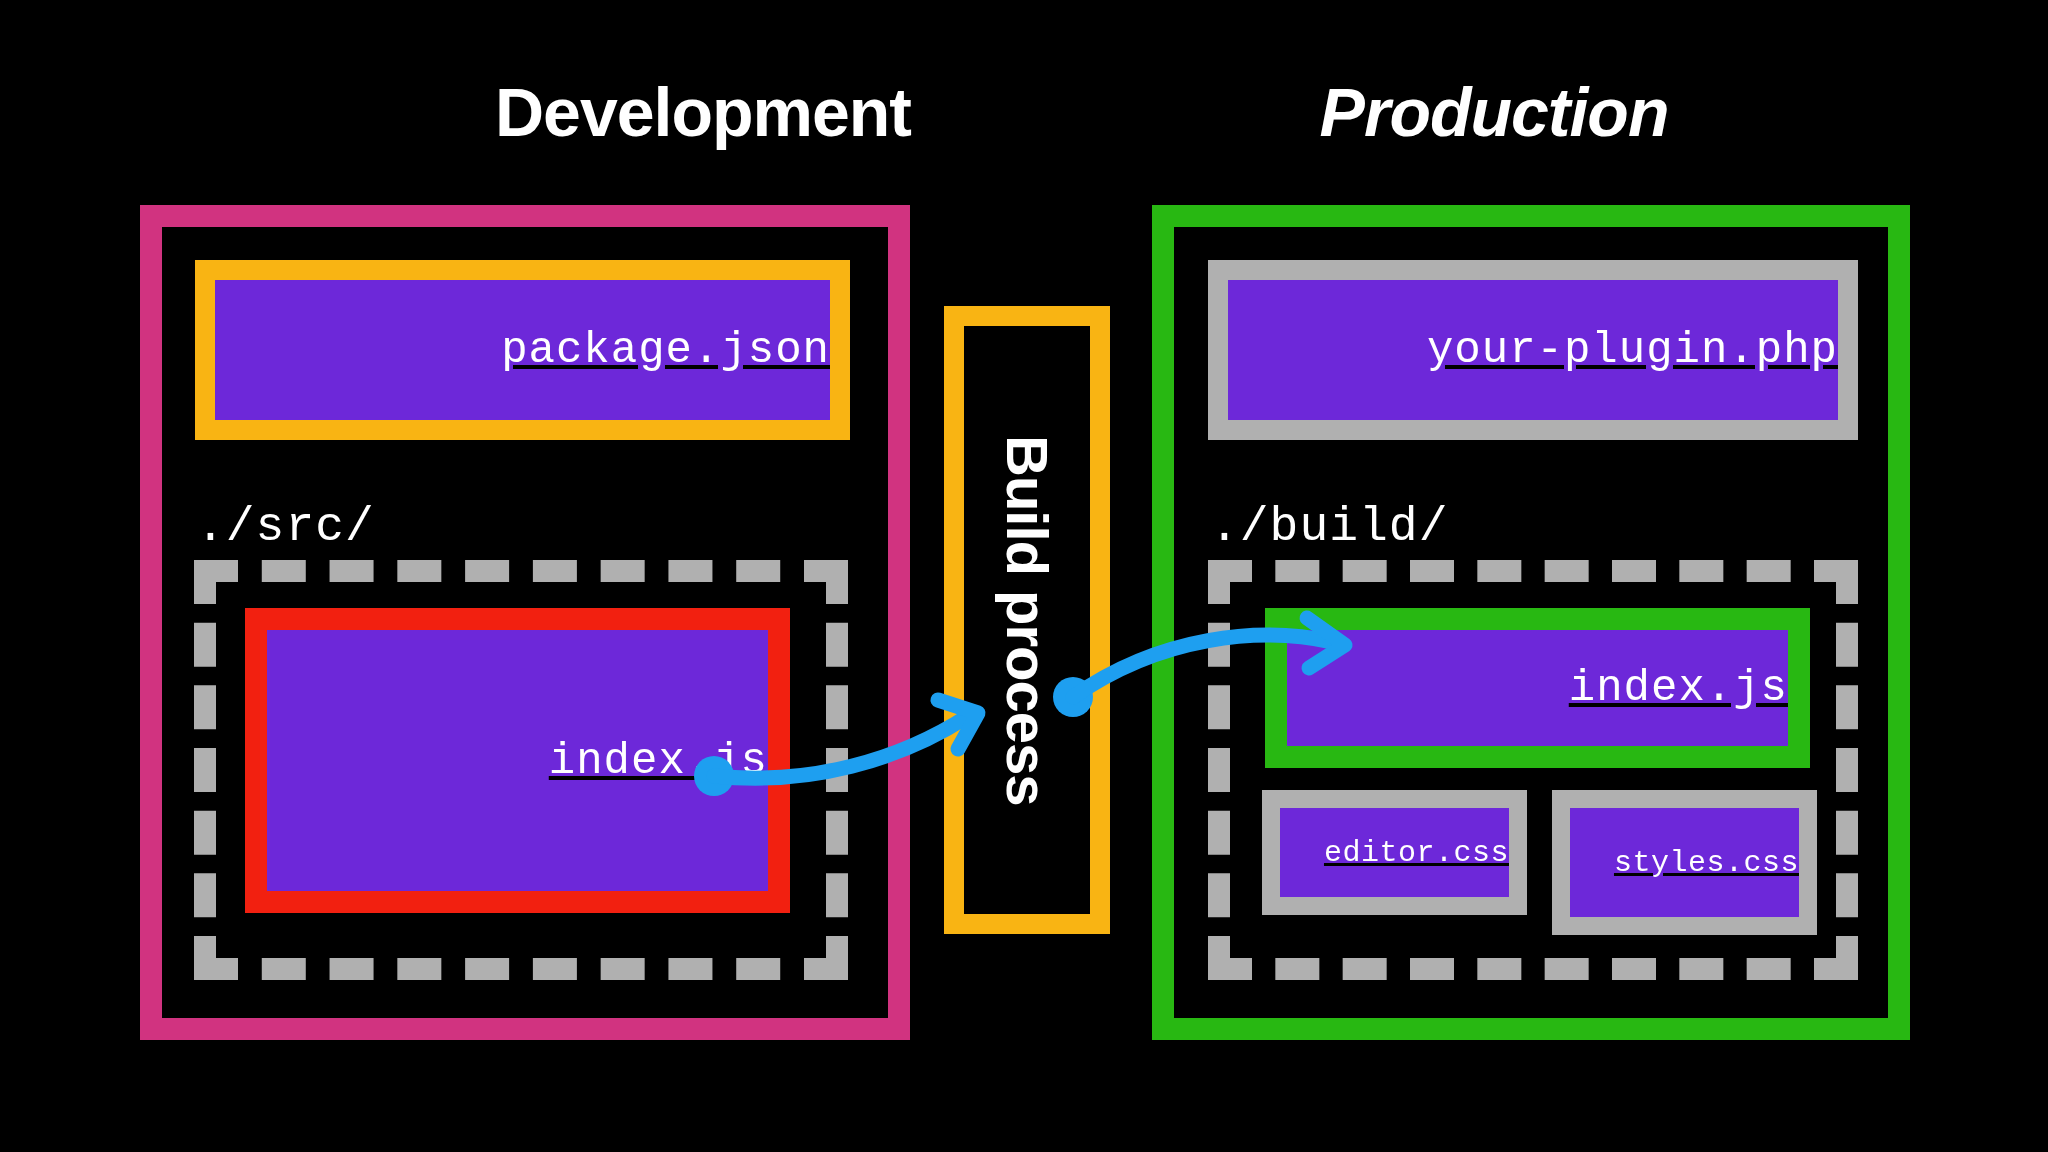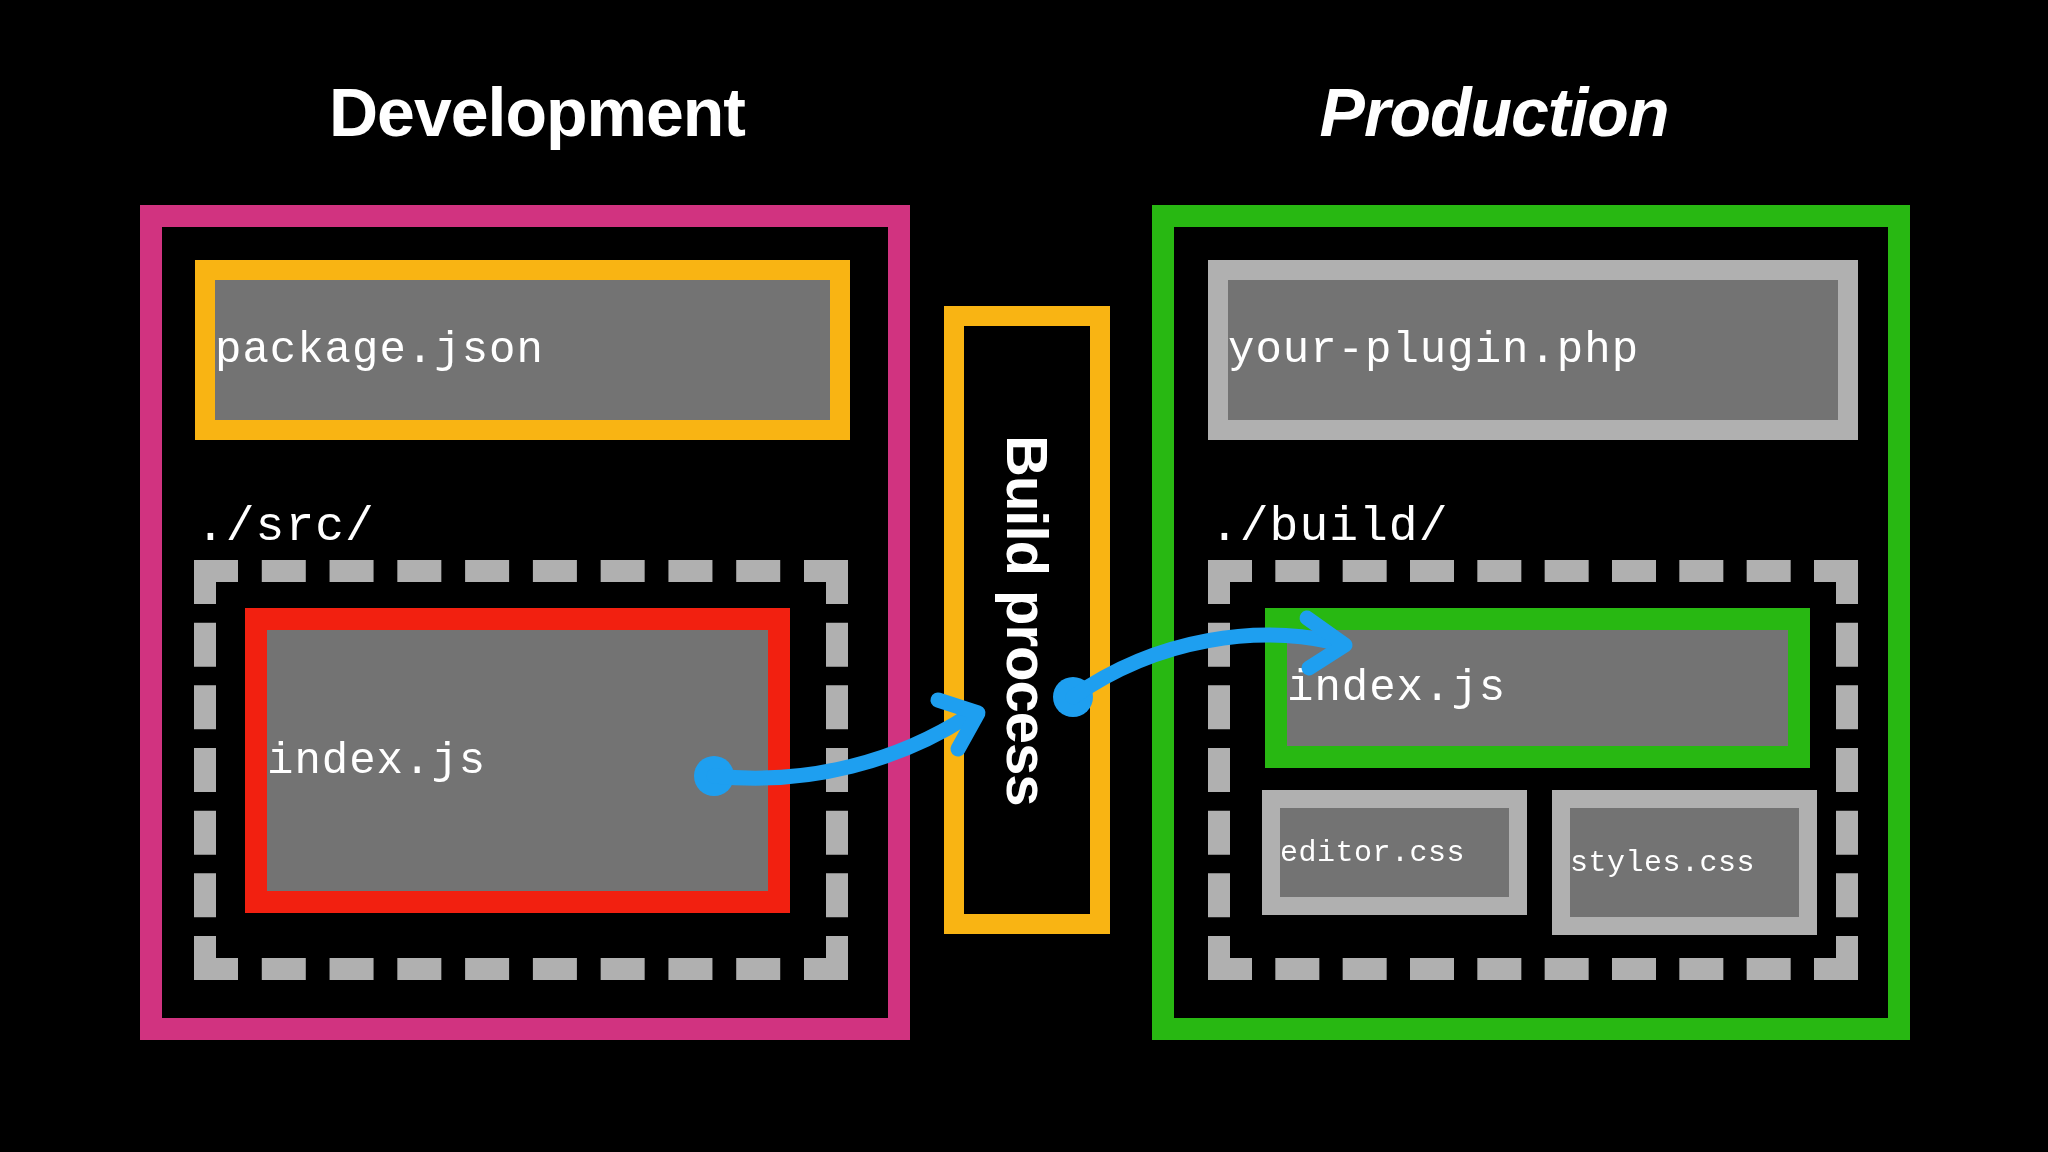--- a/index.html
+++ b/index.html
@@ -20,21 +20,21 @@
     position: absolute;
     color: #ffffff;
     font-family: "Liberation Sans", sans-serif;
     font-weight: 700;
     font-size: 68px;
     letter-spacing: -1px;
     line-height: 1;
     text-align: center;
     white-space: nowrap;
   }
-  #title-dev  { left: 152px;  top: 78px;  width: 770px; }
+  #title-dev  { left: 141px;  top: 78px;  width: 770px; text-align: right; }
   #title-prod { left: 1115px; top: 78px;  width: 758px; font-style: italic; }
 
   
   .panel {
     position: absolute;
     box-sizing: border-box;
     background: #000000;
   }
   #panel-dev {
     left: 140px; top: 205px;
@@ -44,24 +44,25 @@
   #panel-prod {
     left: 1152px; top: 205px;
     width: 758px; height: 835px;
     border: 22px solid #28b812;
   }
 
   
   .file-box {
     position: absolute;
     box-sizing: border-box;
-    background: #737373;
+    background: #6d28d9;
     display: flex;
     align-items: center;
-    justify-content: flex-start;
+    justify-content: flex-end;
+    text-decoration: underline;
   }
   .file-box .fname {
     color: #ffffff;
     font-family: "Liberation Mono", monospace;
     font-weight: 400;
     white-space: nowrap;
   }
 
   
   #box-package {

